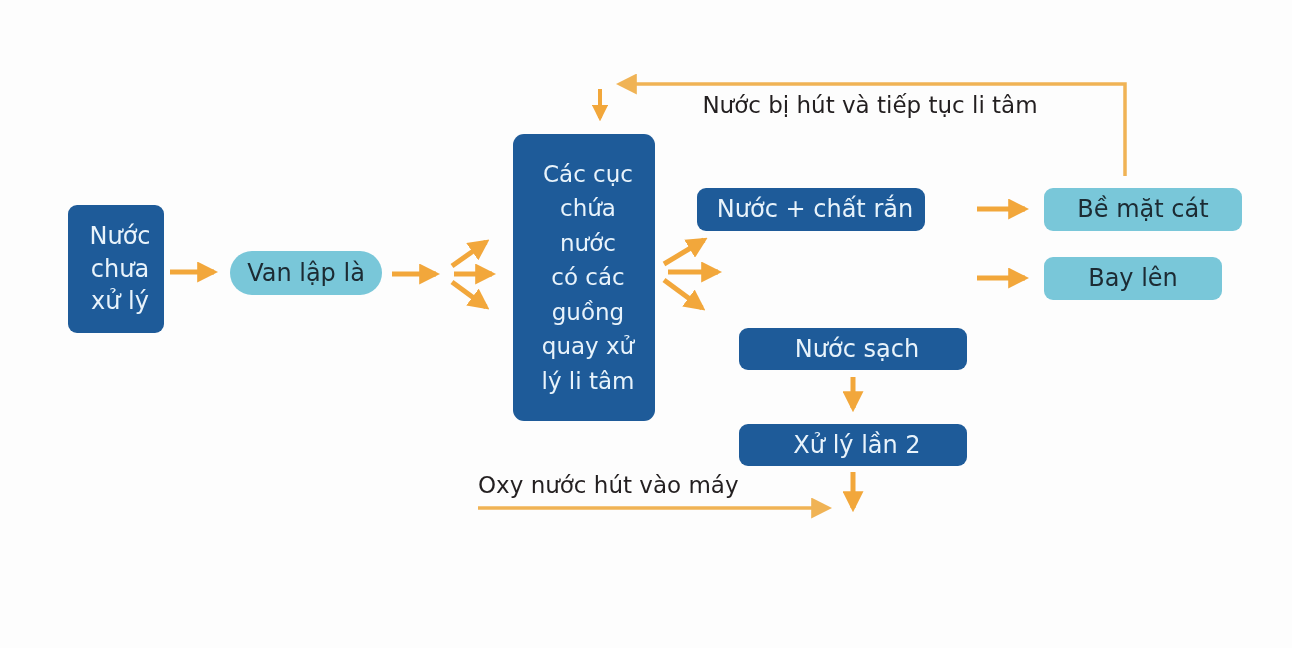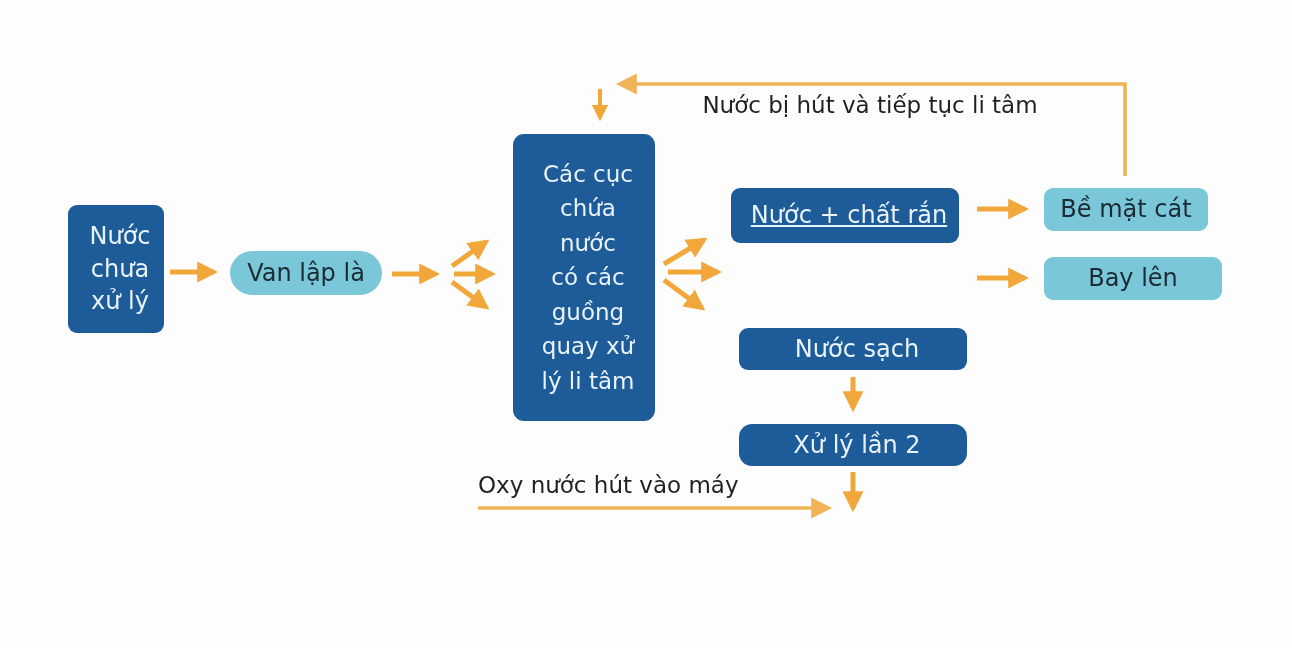--- a/index.html
+++ b/index.html
@@ -69,26 +69,26 @@
     left:660px;top:92px;width:420px;
     text-align:center;
   }
   #ann-oxygen{
     left:478px;top:472px;
   }
   
   #node-untreated       {left:68px;  top:205px; width:96px;  height:128px;}
   #node-valve           {left:230px; top:251px; width:152px; height:44px;border-radius:22px;}
   #node-centrifuge      {left:513px; top:134px; width:142px; height:287px;}
-  #node-water-solids    {left:731px; top:188px; width:228px; height:55px;text-decoration:underline;}
-  #node-sand-surface    {left:1044px;top:188px; width:164px; height:43px;}
+  #node-water-solids    {left:697px; top:188px; width:228px; height:43px;}
+  #node-sand-surface    {left:1044px;top:188px; width:198px; height:43px;}
   #node-odor-gas        {left:739px; top:257px; width:228px; height:43px;}
   #node-fly-up          {left:1044px;top:257px; width:178px; height:43px;}
   #node-clean-water     {left:739px; top:328px; width:228px; height:42px;}
-  #node-second-treatment{left:739px; top:424px; width:228px; height:42px;border-radius:13px;}
+  #node-second-treatment{left:739px; top:424px; width:228px; height:42px;}
   #node-clean-out       {left:718px; top:524px; width:268px; height:45px;}
 </style>
 </head>
 <body>
 
 <div class="canvas">
 
   <svg class="arrow-layer" viewBox="0 0 1292 648" xmlns="http://www.w3.org/2000/svg">
     <defs>
       <marker id="ah" viewBox="0 0 10 10" refX="8" refY="5" markerWidth="4.2" markerHeight="4.2" orient="auto-start-reverse">

